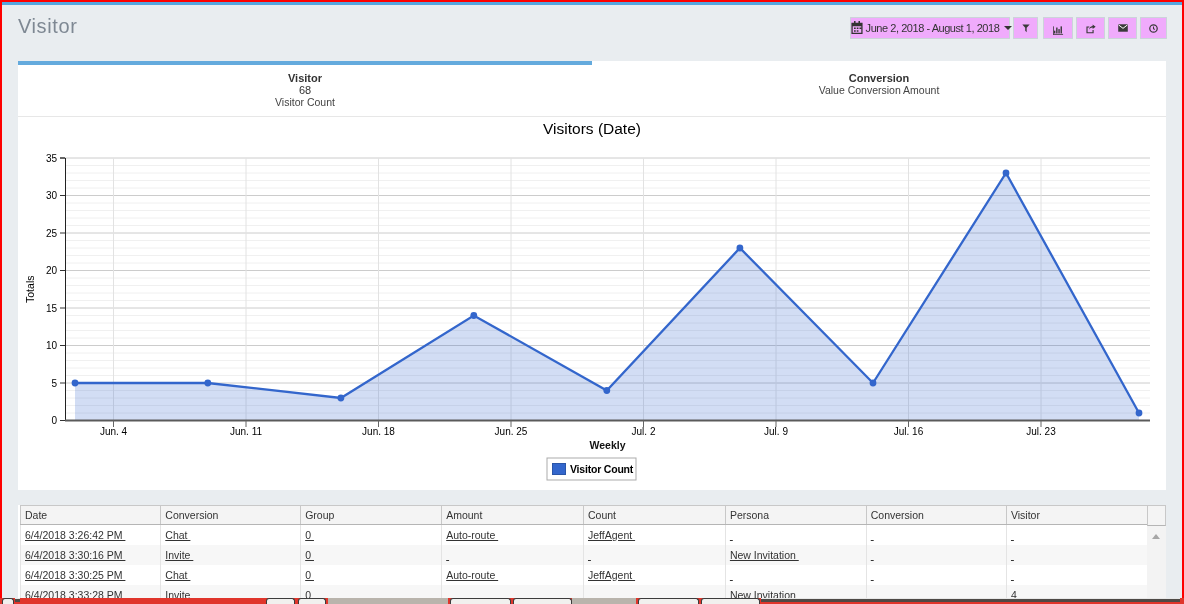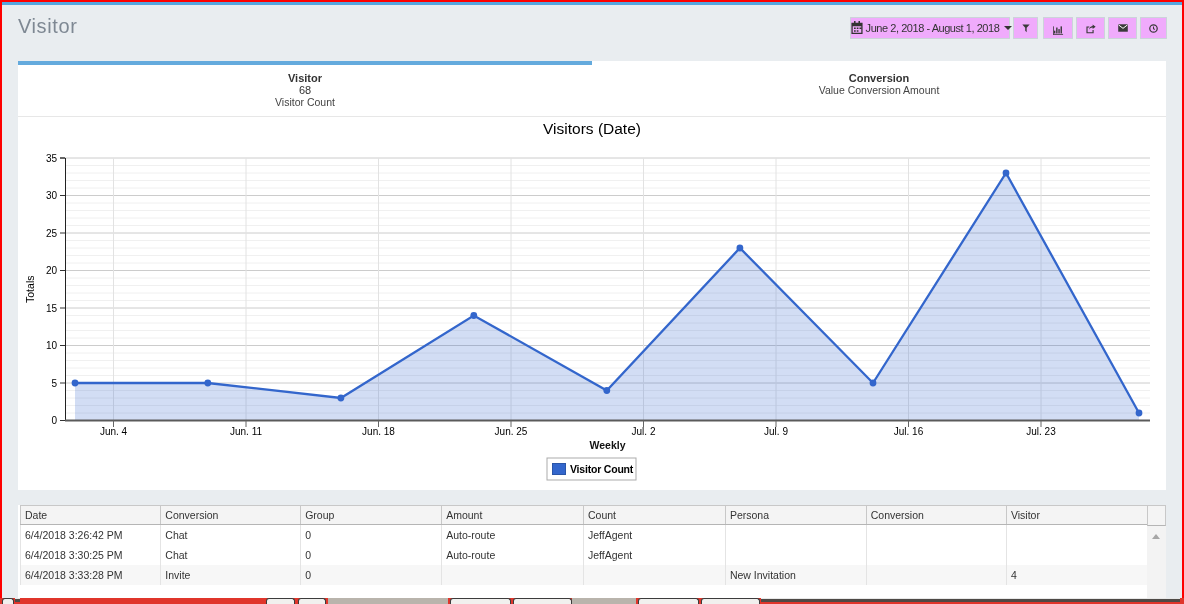--- a/index.html
+++ b/index.html
@@ -18,21 +18,21 @@
 .tab { position:absolute; top:0; width:574px; height:55px; text-align:center; font-size:11px; color:#333; }
 .tab .l1 { font-weight:bold; margin-top:11px; line-height:12px; }
 .tab .l2 { line-height:12px; }
 .tab .l3 { line-height:12px; color:#444; font-size:10.5px; }
 .tab.active { border-top:4px solid #64aadd; }
 .tab.active .l1 { margin-top:7px; }
 .chartsvg { position:absolute; left:0; top:56px; }
 .tablewrap { position:absolute; left:18px; top:505px; width:1148px; height:93px; background:#fff; z-index:5; }
 table.grid { border-collapse:collapse; table-layout:fixed; width:1127px; font-size:10.5px; color:#333; margin-left:2px; }
 table.grid th { background:#f4f4f4; font-weight:normal; text-align:left; border:1px solid #c8c8c8; border-bottom:1px solid #b5b5b5; height:19px; padding:0 0 0 4px; }
-table.grid td { border-left:1px solid #e4e4e4; border-right:1px solid #e4e4e4; height:20px; padding:0 0 0 4px; overflow:hidden; white-space:nowrap; }
+table.grid td { border-left:1px solid #e4e4e4; border-right:1px solid #e4e4e4; height:20px; padding:0 0 0 4px; overflow:hidden; white-space:nowrap;text-decoration:underline; }
 table.grid tr.alt td { background:#f7f7f7; }
 .vscroll { position:absolute; left:1129px; top:0; width:19px; height:93px; background:#f3f3f3; }
 .vscroll .hd { height:21px; background:#f4f4f4; border:1px solid #c8c8c8; border-bottom:1px solid #b5b5b5; }
 .vscroll .up { position:absolute; left:5px; top:29px; width:0; height:0; border-left:4.5px solid transparent; border-right:4.5px solid transparent; border-bottom:5.5px solid #a6a6a6; }
 .bottomstrip { position:absolute; left:0; top:598px; width:1184px; height:6px; background:#e0352b; z-index:60; }
 .bseg { position:absolute; top:0; height:6px; }
 .btab { background:#f1f0ee; border:1px solid #3c3c3c; border-bottom:none; border-radius:3px 3px 0 0; }
 .bgray { background:#b9b4ac; }
 .bdark { background:#4e4a46; border-top:1px solid #e8e8e8; height:4px !important; }
 </style>
@@ -211,20 +211,30 @@
 <tr>
           <td>6/4/2018 3:26:42 PM&nbsp;</td>
           <td>Chat&nbsp;</td>
           <td>0&nbsp;</td>
           <td>Auto-route&nbsp;</td>
           <td>JeffAgent&nbsp;</td>
           <td>&nbsp;</td>
           <td>&nbsp;</td>
           <td>&nbsp;</td>
         </tr>
+<tr class="alt">
+          <td>6/4/2018 3:30:16 PM&nbsp;</td>
+          <td>Invite&nbsp;</td>
+          <td>0&nbsp;</td>
+          <td>&nbsp;</td>
+          <td>&nbsp;</td>
+          <td>New Invitation&nbsp;</td>
+          <td>&nbsp;</td>
+          <td>&nbsp;</td>
+        </tr>
 <tr>
           <td>6/4/2018 3:30:25 PM&nbsp;</td>
           <td>Chat&nbsp;</td>
           <td>0&nbsp;</td>
           <td>Auto-route&nbsp;</td>
           <td>JeffAgent&nbsp;</td>
           <td>&nbsp;</td>
           <td>&nbsp;</td>
           <td>&nbsp;</td>
         </tr>

